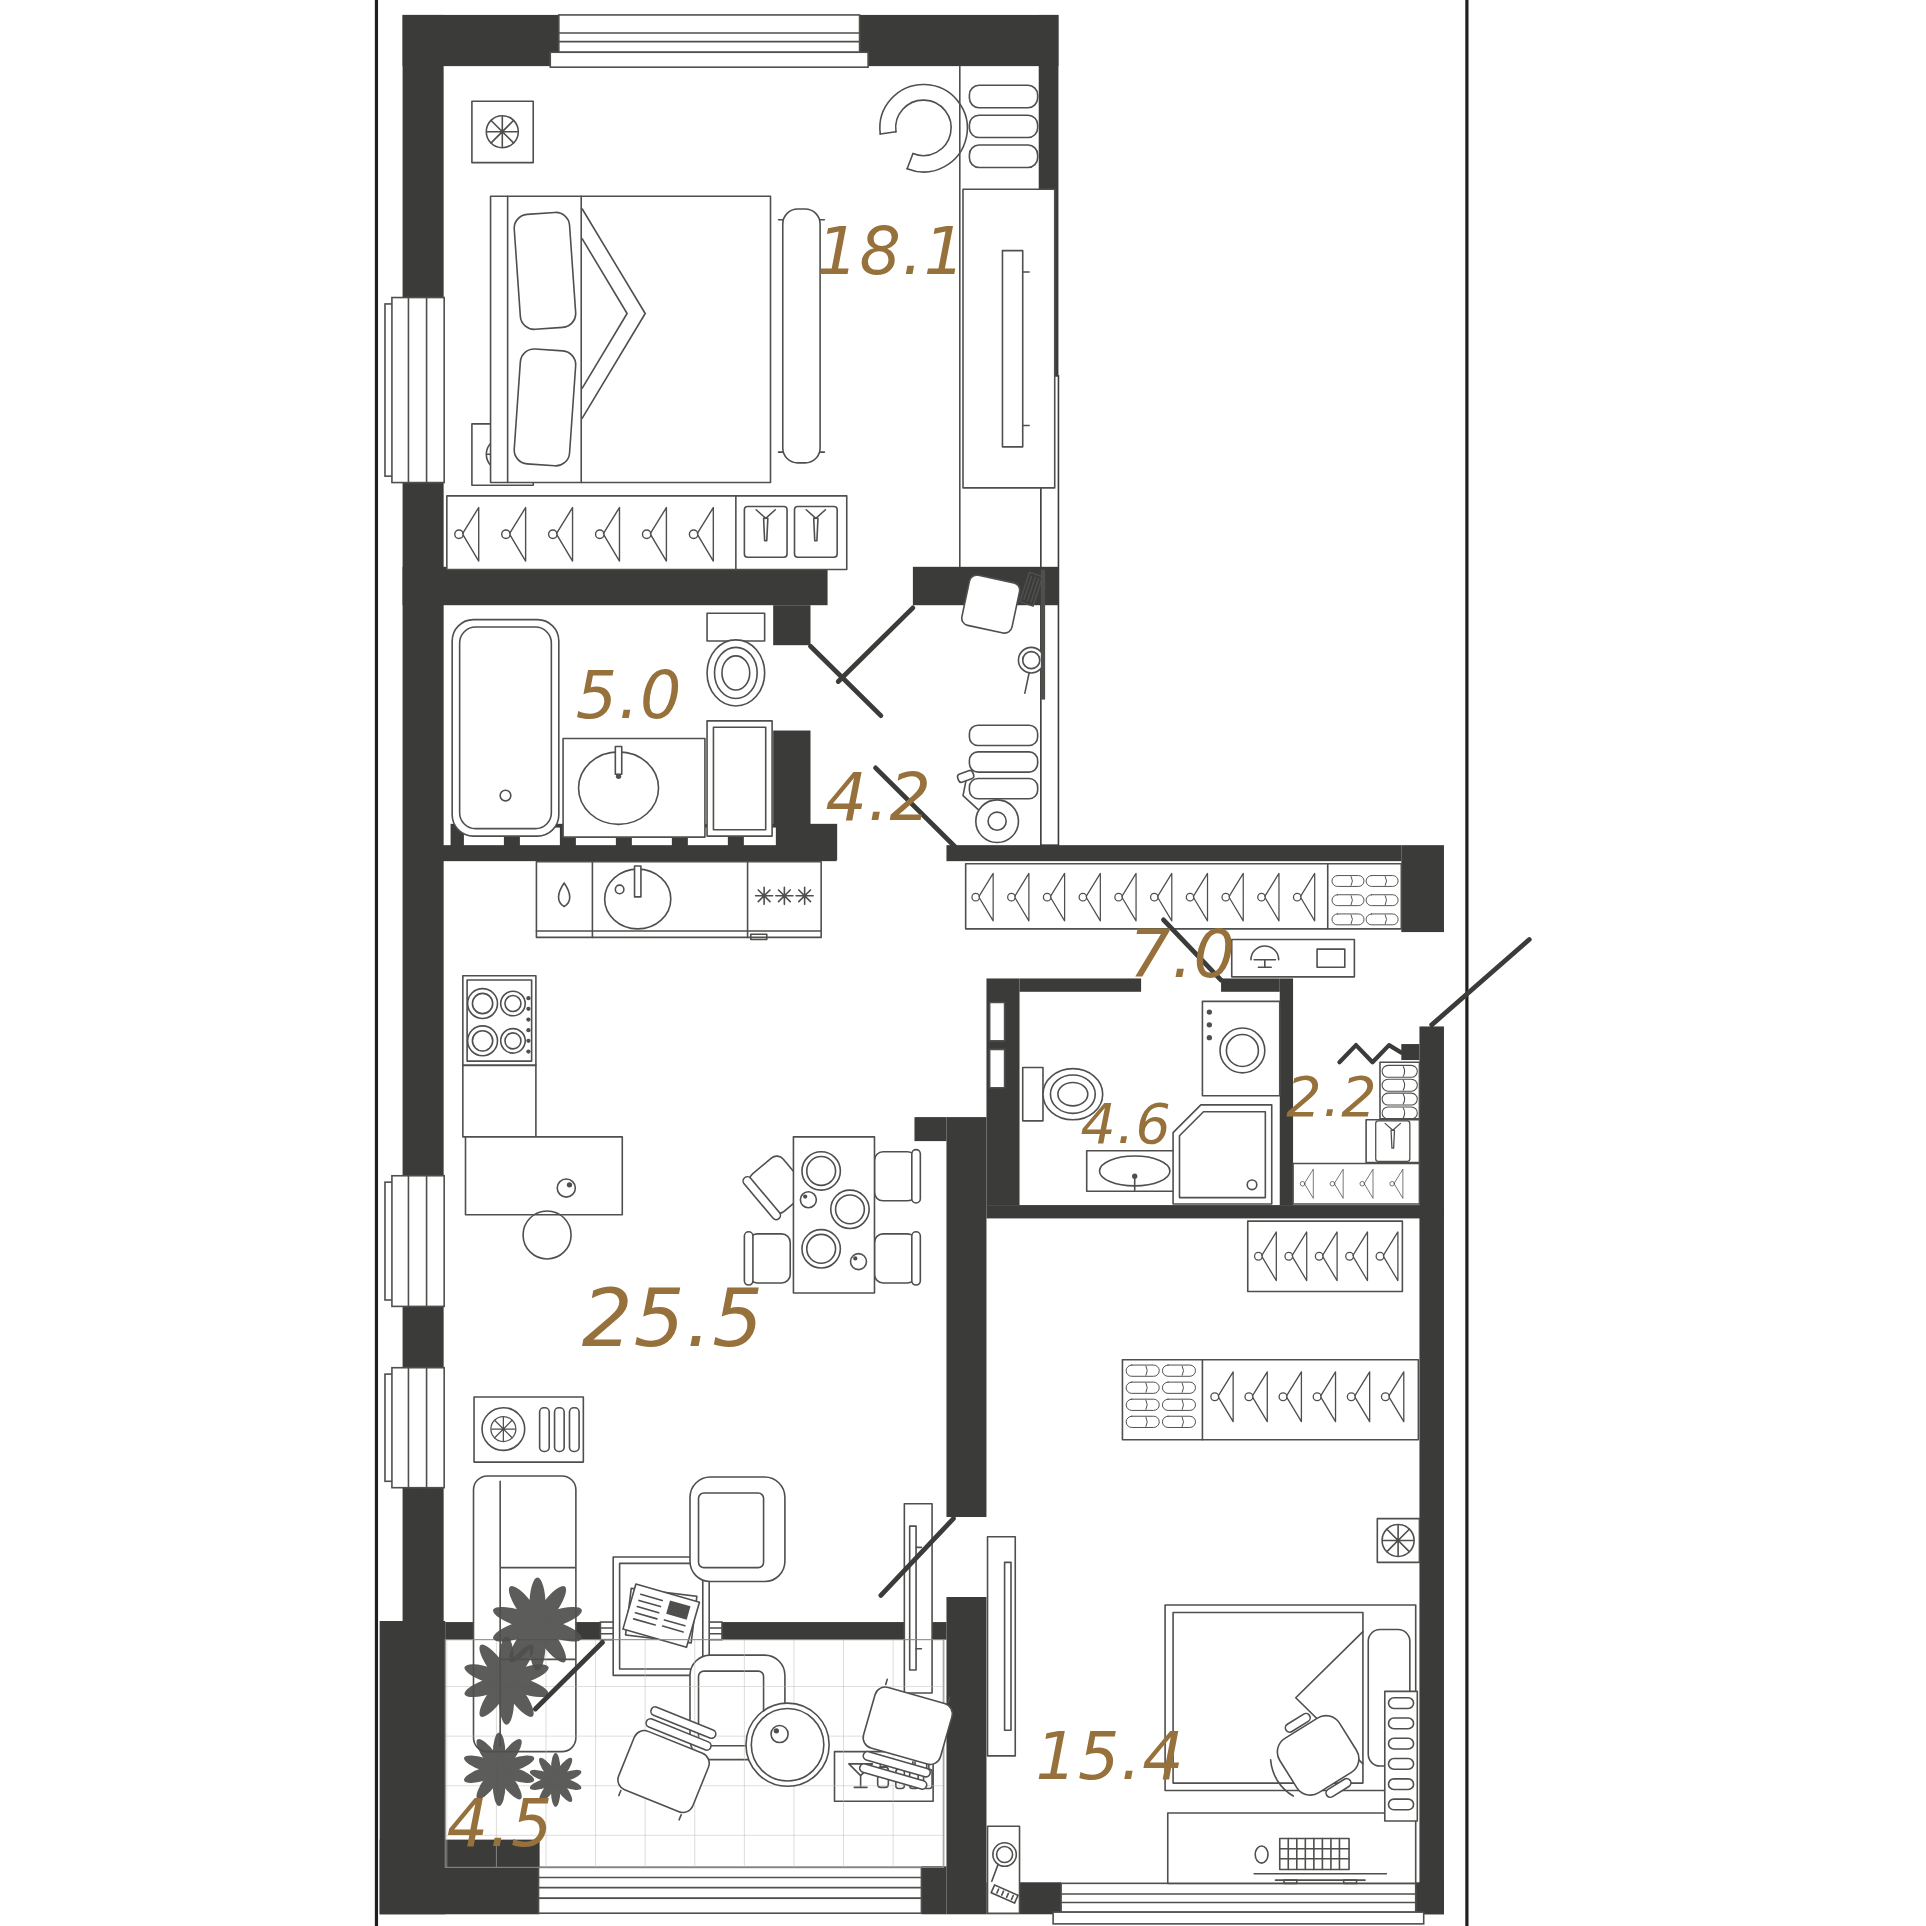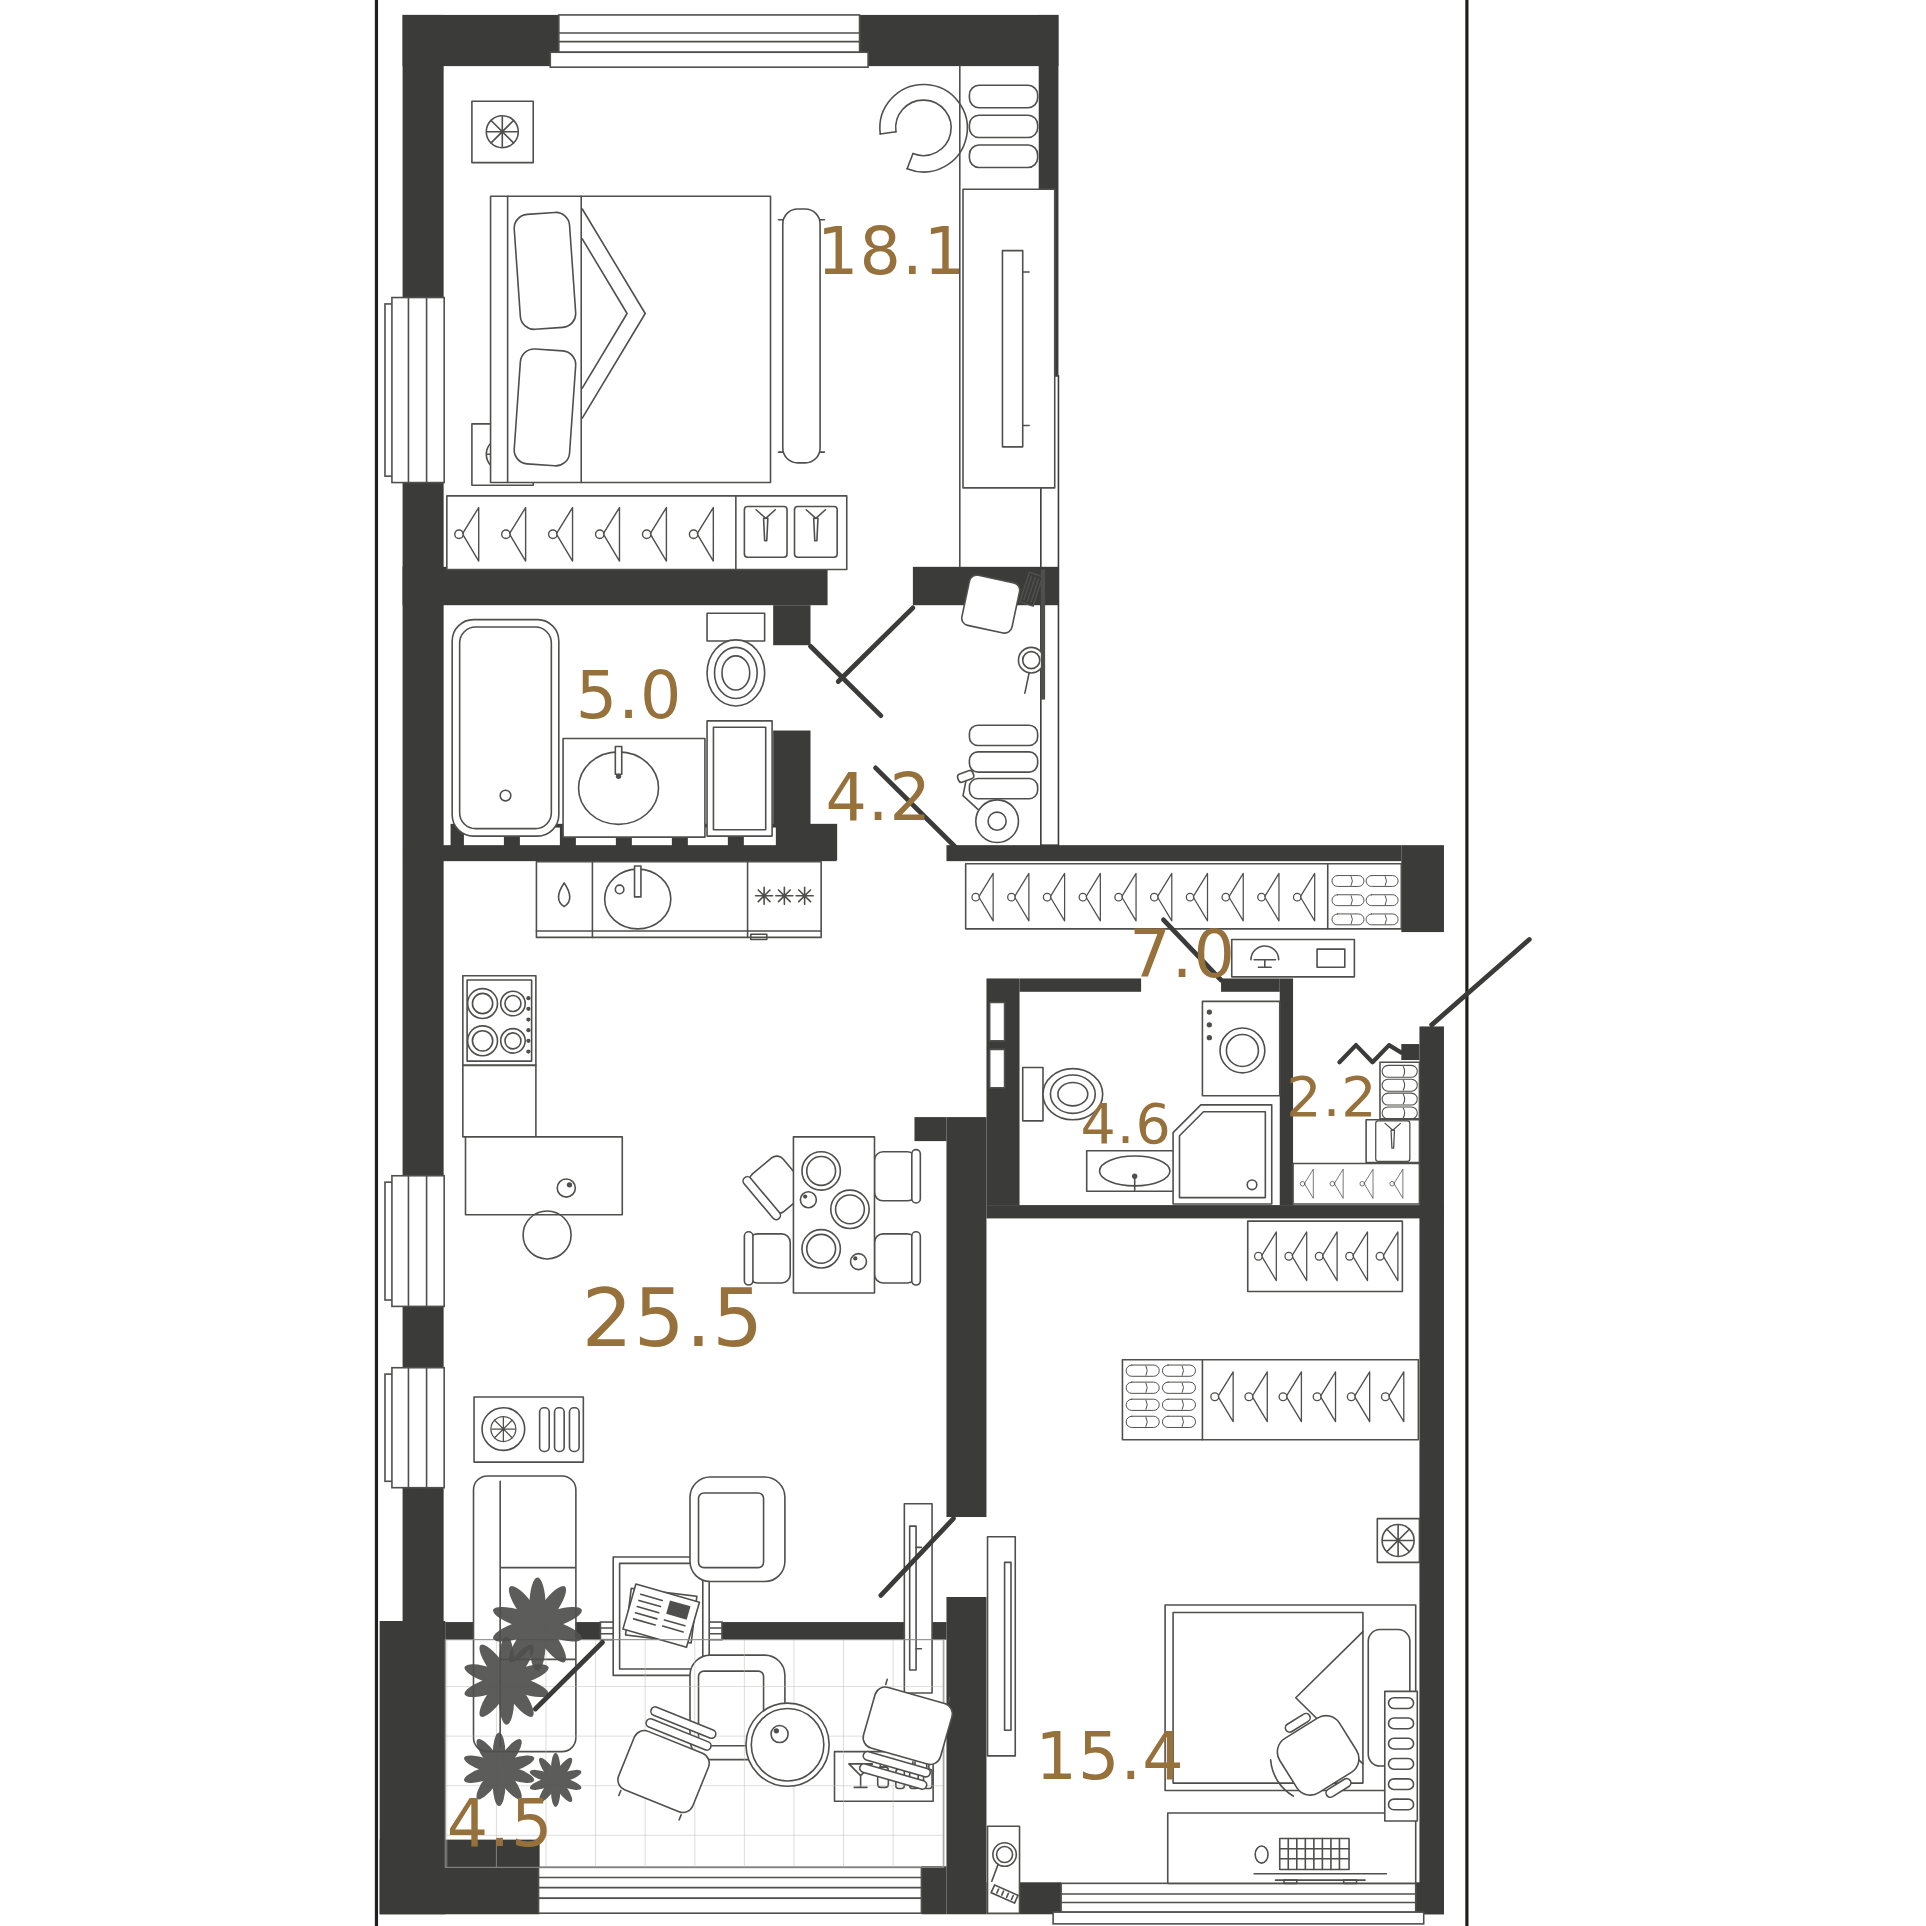--- a/index.html
+++ b/index.html
@@ -1,16 +1,16 @@
 <!DOCTYPE html>
 <html style="font-size:8.5px"><head>
 <meta charset="utf-8">
 <style>
   html,body{margin:0;padding:0;background:#fff;}
-  .stage{width:100vmin;height:100vmin;margin:0 auto;position:relative;}
+  .stage{width:100vmin;height:100vmin;margin:0 auto;position:relative;font-style:italic;}
   svg{display:block;width:100%;height:100%;}
   .w{fill:#3B3B39;stroke:none}
   .f{fill:none;stroke:#4F4F4D;stroke-width:3;stroke-linecap:round;stroke-linejoin:round}
   .ff{fill:#fff;stroke:#4F4F4D;stroke-width:3;stroke-linejoin:round}
   .fd{fill:#4F4F4D;stroke:none}
   .thin{fill:#fff;stroke:#3B3B39;stroke-width:3}
   .win{fill:#fff;stroke:#4F4F4D;stroke-width:3}
   .door{stroke:#3B3B39;stroke-width:9;stroke-linecap:round;fill:none}
   .zig{stroke:#3B3B39;stroke-width:8;stroke-linecap:round;stroke-linejoin:round;fill:none}
   .lbl{font-family:"DejaVu Sans","Liberation Sans",sans-serif;font-weight:400;letter-spacing:2px}

